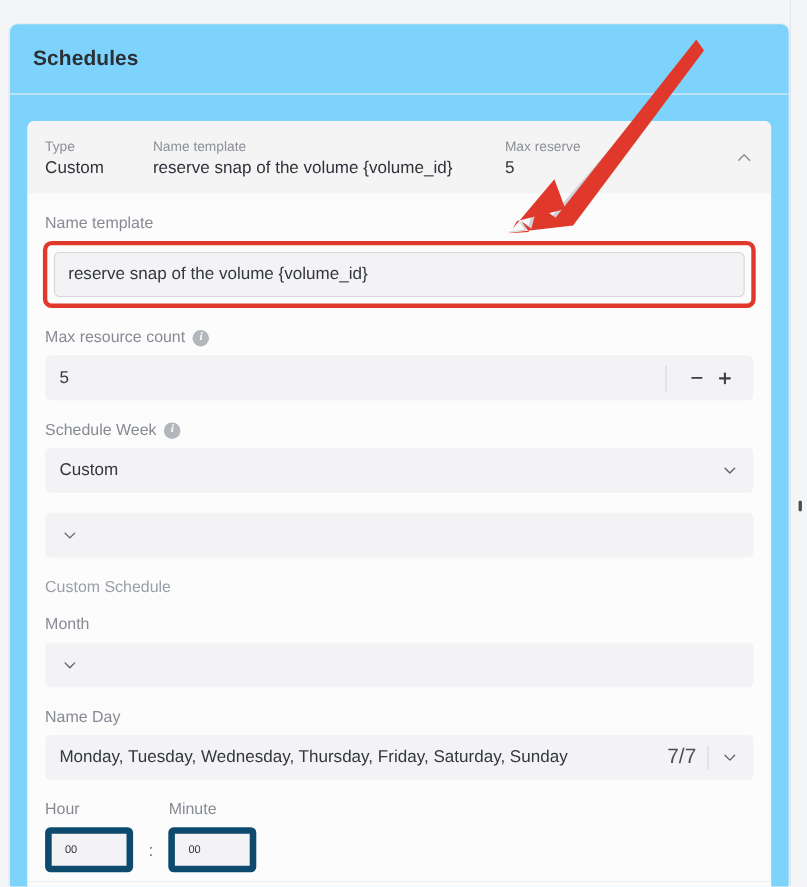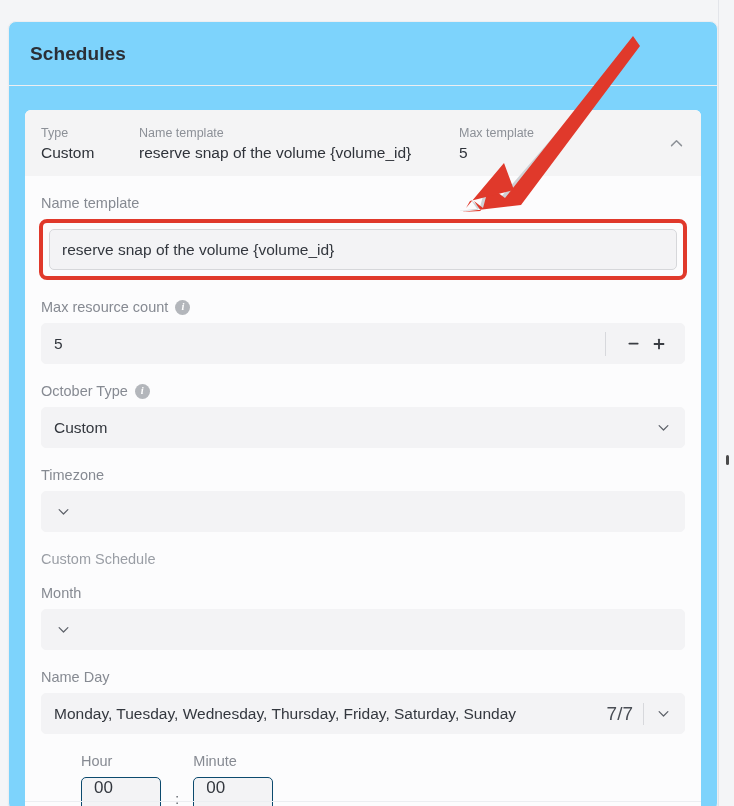--- a/index.html
+++ b/index.html
@@ -120,21 +120,21 @@
     border: 0;
   }
 
   
   .form-area {
     background: #fcfcfd;
     padding: 18px 16px 22px 16px;
   }
 
   .field { margin-bottom: 18px; }
-  .field:last-child { margin-bottom: 0; margin-left: 40px; }
+  .field:last-child { margin-bottom: 0; }
 
   .f-label {
     display: flex;
     align-items: center;
     gap: 7px;
     font-size: 14.5px;
     color: #868a92;
     margin-bottom: 7px;
     line-height: 18px;
   }
@@ -247,25 +247,25 @@
     display: flex;
     align-items: flex-end;
     gap: 0;
   }
   .time-col { width: 80px; }
   .time-col .f-label { margin-bottom: 7px; }
   .time-box {
     height: 41px;
     width: 80px;
     background: #f3f3f5;
-    border: 1px solid #0c4a6e;
+    border: 6px solid #0c4a6e;
     border-radius: 5px;
-    display: flex; align-items: flex-start;
+    display: flex; align-items: center;
     padding: 0 12px;
-    font-size: 17px;
+    font-size: 10px;
     color: #33373e;
     cursor: text;
   }
   .time-colon {
     font-size: 15.5px;
     color: #6b6f76;
     padding: 0 14px 10px 14px;
   }
 
   .bottom-divider {
@@ -307,21 +307,21 @@
         <div class="sched-summary">
           <div class="sum-col type">
             <span class="sum-label">Type</span>
             <span class="sum-value">Custom</span>
           </div>
           <div class="sum-col name">
             <span class="sum-label">Name template</span>
             <span class="sum-value">reserve snap of the volume {volume_id}</span>
           </div>
           <div class="sum-col qty">
-            <span class="sum-label">Max template</span>
+            <span class="sum-label">Max reserve</span>
             <span class="sum-value">5</span>
           </div>
           <button class="collapse-btn">
             <svg width="17" height="17" viewBox="0 0 24 24" fill="none">
               <path d="M5 15 L12 8 L19 15" stroke="#8d9197" stroke-width="2" stroke-linecap="round" stroke-linejoin="round"></path>
             </svg>
           </button>
         </div>
 
         <div class="form-area">
@@ -356,37 +356,34 @@
                     <rect x="4" y="10.6" width="16" height="2.8" rx="1" fill="#3a3d43"></rect>
                     <rect x="10.6" y="4" width="2.8" height="16" rx="1" fill="#3a3d43"></rect>
                   </svg>
                 </button>
               </span>
             </div>
           </div>
 
           <div class="field">
             <div class="f-label">
-              <span>October Type</span>
+              <span>Schedule Week</span>
               <span class="info-icon">i</span>
             </div>
             <div class="ctl">
               <span class="ctl-text">Custom</span>
               <span class="chev">
                 <svg width="15" height="15" viewBox="0 0 24 24" fill="none">
                   <path d="M5 9 L12 16 L19 9" stroke="#5c6068" stroke-width="1.9" stroke-linecap="round" stroke-linejoin="round"></path>
                 </svg>
               </span>
             </div>
           </div>
 
           <div class="field">
-            <div class="f-label">
-              <span>Timezone</span>
-            </div>
             <div class="ctl">
               <span class="chev">
                 <svg width="15" height="15" viewBox="0 0 24 24" fill="none">
                   <path d="M5 9 L12 16 L19 9" stroke="#5c6068" stroke-width="1.9" stroke-linecap="round" stroke-linejoin="round"></path>
                 </svg>
               </span>
             </div>
           </div>
 
           <div class="section-sub">Custom Schedule</div>

